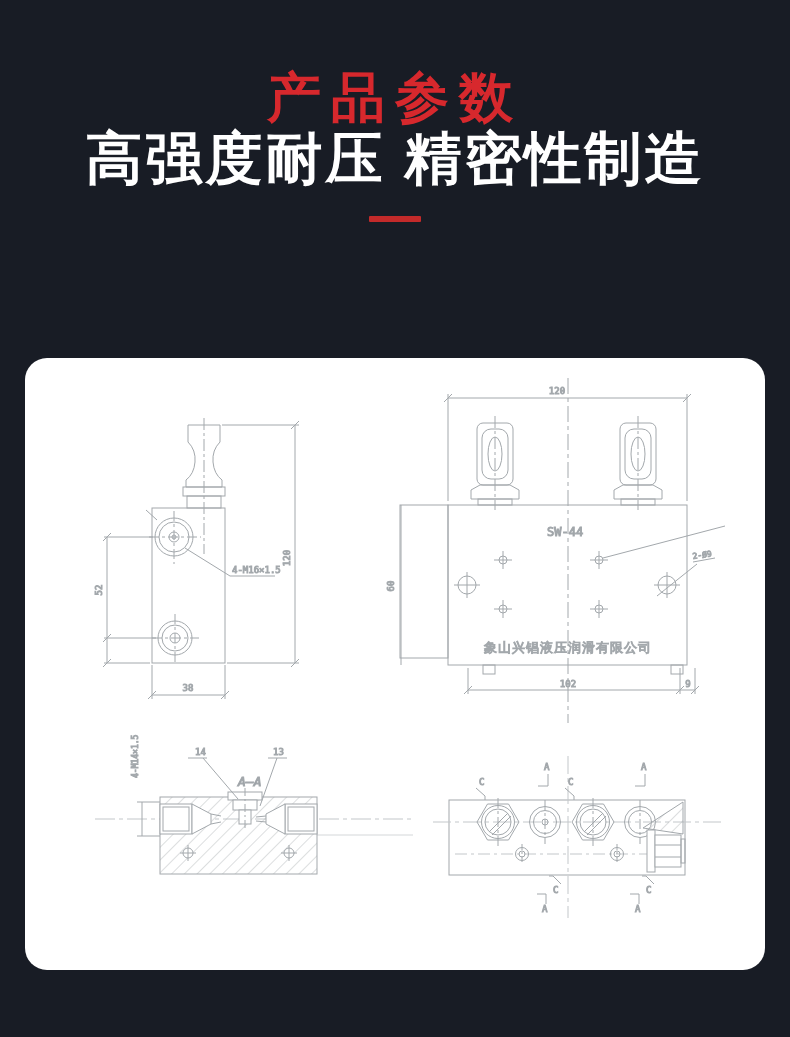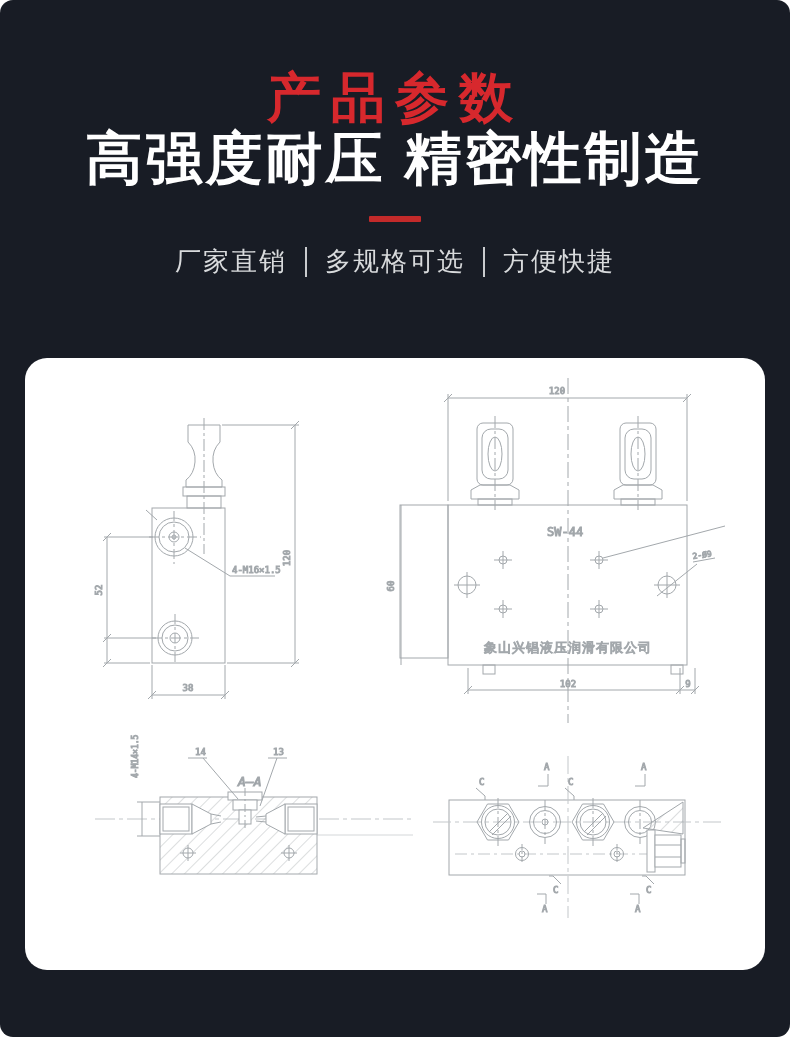--- a/index.html
+++ b/index.html
@@ -2,21 +2,20 @@
 <html><head>
 <meta charset="utf-8">
 <style>
   html,body{margin:0;padding:0;}
   .page{
     position:relative;
     width:790px;height:1037px;
     background:#181c25;
     overflow:hidden;
     font-family:"Liberation Sans", sans-serif;
-    border-radius:13px;
   }
   .hero{position:absolute;top:0;left:0;width:790px;text-align:center;}
   .hero-title{
     margin-top:68px;
     font-size:54px;font-weight:bold;color:#d7282d;
     letter-spacing:10px;line-height:1.1;
   }
   .hero-subtitle{
     margin-top:0;
     font-size:57px;font-weight:bold;color:#ffffff;
@@ -46,27 +45,20 @@
 </style>
 </head>
 <body>
 
 <div class="page">
 
   <div class="hero">
     <div class="hero-title">产品参数</div>
     <div class="hero-subtitle">高强度耐压  精密性制造</div>
     <div class="hero-dash"></div>
-    <div class="hero-tagline">
-      <span>厂家直销</span>
-      <span class="tag-sep"></span>
-      <span>多规格可选</span>
-      <span class="tag-sep"></span>
-      <span>方便快捷</span>
-    </div>
   </div>
 
   <div class="card">
     <svg width="740" height="612" viewBox="0 0 740 612" stroke="#a3a8ac" fill="none" stroke-width="1" font-size="9">
       <defs>
         <pattern id="hatch" patternUnits="userSpaceOnUse" width="9" height="9" patternTransform="rotate(45)">
           <line x1="0" y1="0" x2="0" y2="9" stroke="#b9bdc0" stroke-width="1"></line>
         </pattern>
       </defs>
 

